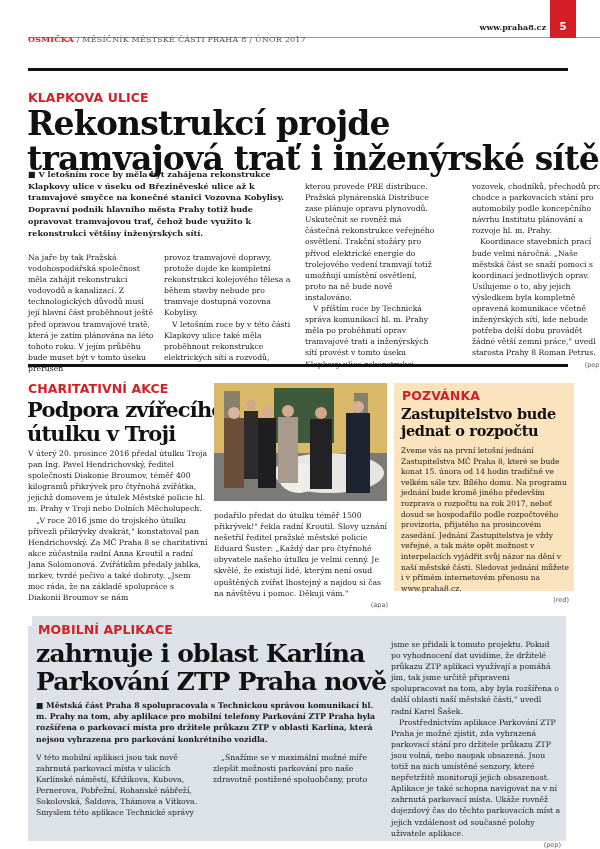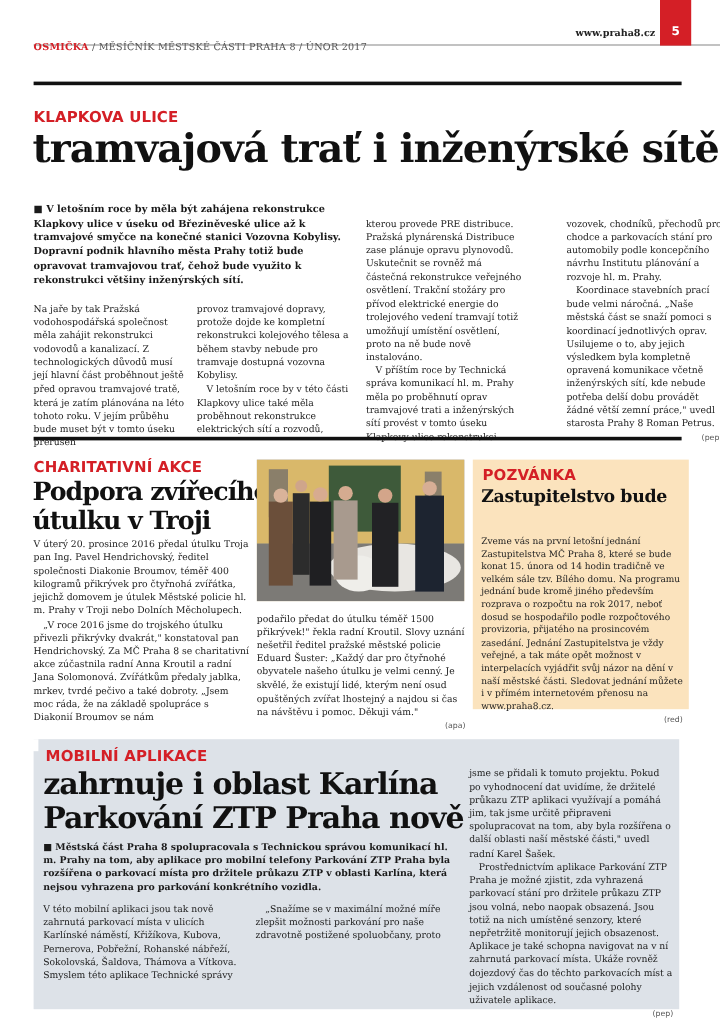--- a/index.html
+++ b/index.html
@@ -38,20 +38,21 @@
     <span class="brand">OSMIČKA</span><span> / MĚSÍČNÍK MĚSTSKÉ ČÁSTI PRAHA 8 / ÚNOR 2017</span>
   </div>
   <div class="url">www.praha8.cz</div>
   <div class="pagenum">5</div>
 </div>
 
 <div class="rule-thick" style="top:68px"></div>
 
 <div class="kicker" style="left:28px; top:90px;">KLAPKOVA ULICE</div>
 <div class="headline" style="left:27px; top:106px; font-size:33px; line-height:35px;">
+  <div>Rekonstrukcí projde</div>
   <div>tramvajová trať i inženýrské sítě</div>
 </div>
 <div class="lead" style="left:28px; top:169px; width:265px;">■ V letošním roce by měla být zahájena rekonstrukce Klapkovy ulice v úseku od Březiněveské ulice až k tramvajové smyčce na konečné stanici Vozovna Kobylisy. Dopravní podnik hlavního města Prahy totiž bude opravovat tramvajovou trať, čehož bude využito k rekonstrukci většiny inženýrských sítí.</div>
 
 <div class="col" style="left:28px; top:252px; width:128px;">
   <p class="first">Na jaře by tak Pražská vodohospodářská společnost měla zahájit rekonstrukci vodovodů a kanalizací. Z technologických důvodů musí její hlavní část proběhnout ještě před opravou tramvajové tratě, která je zatím plánována na léto tohoto roku. V jejím průběhu bude muset být v tomto úseku přerušen</p>
 </div>
 <div class="col" style="left:164px; top:252px; width:132px;">
   <p class="first">provoz tramvajové dopravy, protože dojde ke kompletní rekonstrukci kolejového tělesa a během stavby nebude pro tramvaje dostupná vozovna Kobylisy.</p>
   <p>V letošním roce by v této části Klapkovy ulice také měla proběhnout rekonstrukce elektrických sítí a rozvodů,</p>
@@ -104,20 +105,21 @@
 
 <div class="col" style="left:214px; top:510px; width:174px;">
   <p class="first">podařilo předat do útulku téměř 1500 přikrývek!" řekla radní Kroutil. Slovy uznání nešetřil ředitel pražské městské policie Eduard Šuster: „Každý dar pro čtyřnohé obyvatele našeho útulku je velmi cenný. Je skvělé, že existují lidé, kterým není osud opuštěných zvířat lhostejný a najdou si čas na návštěvu i pomoc. Děkuji vám."</p>
   <span class="sig">(apa)</span>
 </div>
 
 <div class="box-yellow"></div>
 <div class="kicker" style="left:402px; top:388px;">POZVÁNKA</div>
 <div class="headline" style="left:401px; top:405px; font-size:14.5px; line-height:17px; letter-spacing:-0.3px;">
   <div>Zastupitelstvo bude</div>
+  <div>jednat o rozpočtu</div>
 </div>
 <div class="col" style="left:401px; top:446px; width:168px; font-size:7.5px; line-height:10.6px;">
   <p class="first"><span>Zveme vás na první letošní jednání Zastupitelstva MČ Praha 8, které se bude konat </span><span class="bold-inline">15. února od 14 hodin</span><span> tradičně ve velkém sále tzv. Bílého domu. Na programu jednání bude kromě jiného především rozprava o rozpočtu na rok 2017, neboť dosud se hospodařilo podle rozpočtového provizoria, přijatého na prosincovém zasedání. Jednání Zastupitelstva je vždy veřejné, a tak máte opět možnost v interpelacích vyjádřit svůj názor na dění v naší městské části. Sledovat jednání můžete i v přímém internetovém přenosu na www.praha8.cz.</span></p>
   <span class="sig">(red)</span>
 </div>
 
 <div class="box-gray"></div>
 <div class="kicker" style="left:38px; top:622px;">MOBILNÍ APLIKACE</div>
 <div class="headline" style="left:36px; top:640px; font-size:25px; line-height:28px;">
   <div>zahrnuje i oblast Karlína</div>

